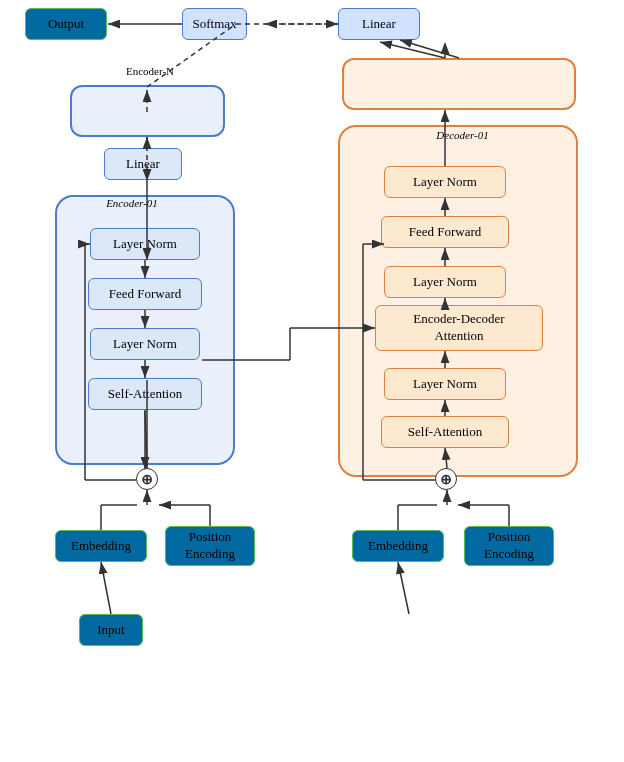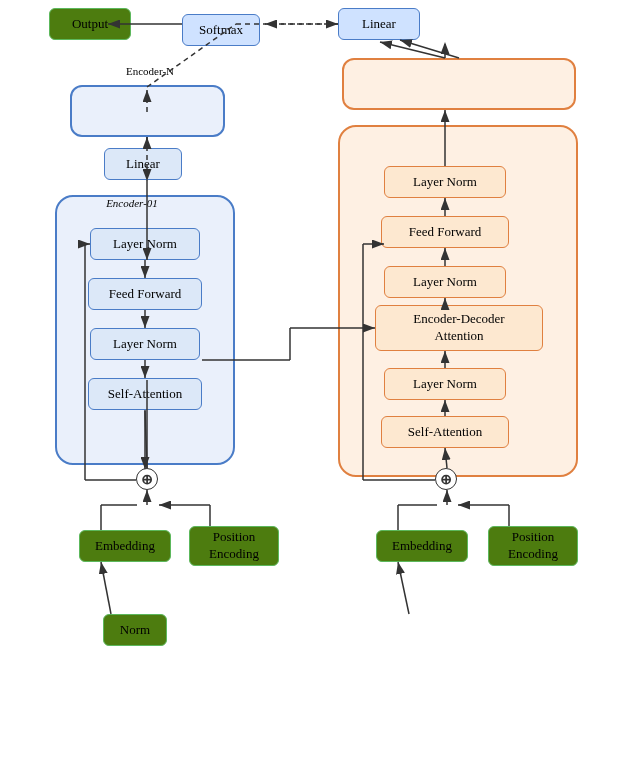--- a/index.html
+++ b/index.html
@@ -25,24 +25,23 @@
       display: flex;
       align-items: center;
       justify-content: center;
       text-align: center;
       border-radius: 6px;
       font-size: 13px;
       line-height: 1.3;
     }
 
     .box-green {
-      background: #4d7c0f;
+      background: #0369a1;
       border: 1.5px solid #5cb85c;
       color: #000;
-      margin-left: 24px;
     }
 
     .box-blue {
       background: #cfe2ff;
       border: 1.5px solid #4a7cc7;
       color: #000;
     }
 
     .box-blue-inner {
       background: #dce8f8;
@@ -118,41 +117,44 @@
   <div style="position:absolute; left:70px; top:85px; width:155px; height:52px; border:2px solid #4a7cc7; border-radius:12px; background:#eaf0fb;">
   </div>
 
   <div style="position:absolute; left:342px; top:58px; width:234px; height:52px; border:2px solid #e08040; border-radius:12px; background:#fef0e3;">
   </div>
 
   <div class="box box-green" style="left:25px; top:8px; width:82px; height:32px;">
     <span>Output</span>
   </div>
 
-  <div class="box box-blue" style="left:182px; top:8px; width:78px; height:32px;margin-top:6px;">
+  <div class="box box-blue" style="left:182px; top:8px; width:65px; height:32px;">
     <span>Softmax</span>
   </div>
 
   <div class="box box-blue" style="left:338px; top:8px; width:82px; height:32px;">
     <span>Linear</span>
   </div>
 
   <div class="label-text" style="left:100px; top:65px; width:100px;">
     <span>Encoder-N</span>
   </div>
 
   <div class="box box-blue-inner" style="left:104px; top:148px; width:78px; height:32px;">
     <span>Linear</span>
   </div>
 
 
   <div class="label-text" style="left:72px; top:197px; width:120px; font-style:italic;">
     <span>Encoder-01</span>
   </div>
 
+  <div class="label-text" style="left:365px; top:129px; width:195px; font-style:italic;">
+    <span>Decoder-01</span>
+  </div>
 
   <div class="box box-blue-inner" style="left:90px; top:228px; width:110px; height:32px;">
     <span>Layer Norm</span>
   </div>
 
   <div class="box box-blue-inner" style="left:88px; top:278px; width:114px; height:32px;">
     <span>Feed Forward</span>
   </div>
 
   <div class="box box-blue-inner" style="left:90px; top:328px; width:110px; height:32px;">
@@ -195,21 +197,21 @@
   <div class="box box-green" style="left:55px; top:530px; width:92px; height:32px;">
     <span>Embedding</span>
   </div>
 
   <div class="box box-green" style="left:165px; top:526px; width:90px; height:40px;">
     <span style="white-space:pre-line;">Position
 Encoding</span>
   </div>
 
   <div class="box box-green" style="left:79px; top:614px; width:64px; height:32px;">
-    <span>Norm</span>
+    <span>Input</span>
   </div>
 
   <div class="box box-green" style="left:352px; top:530px; width:92px; height:32px;">
     <span>Embedding</span>
   </div>
 
   <div class="box box-green" style="left:464px; top:526px; width:90px; height:40px;">
     <span style="white-space:pre-line;">Position
 Encoding</span>
   </div>

